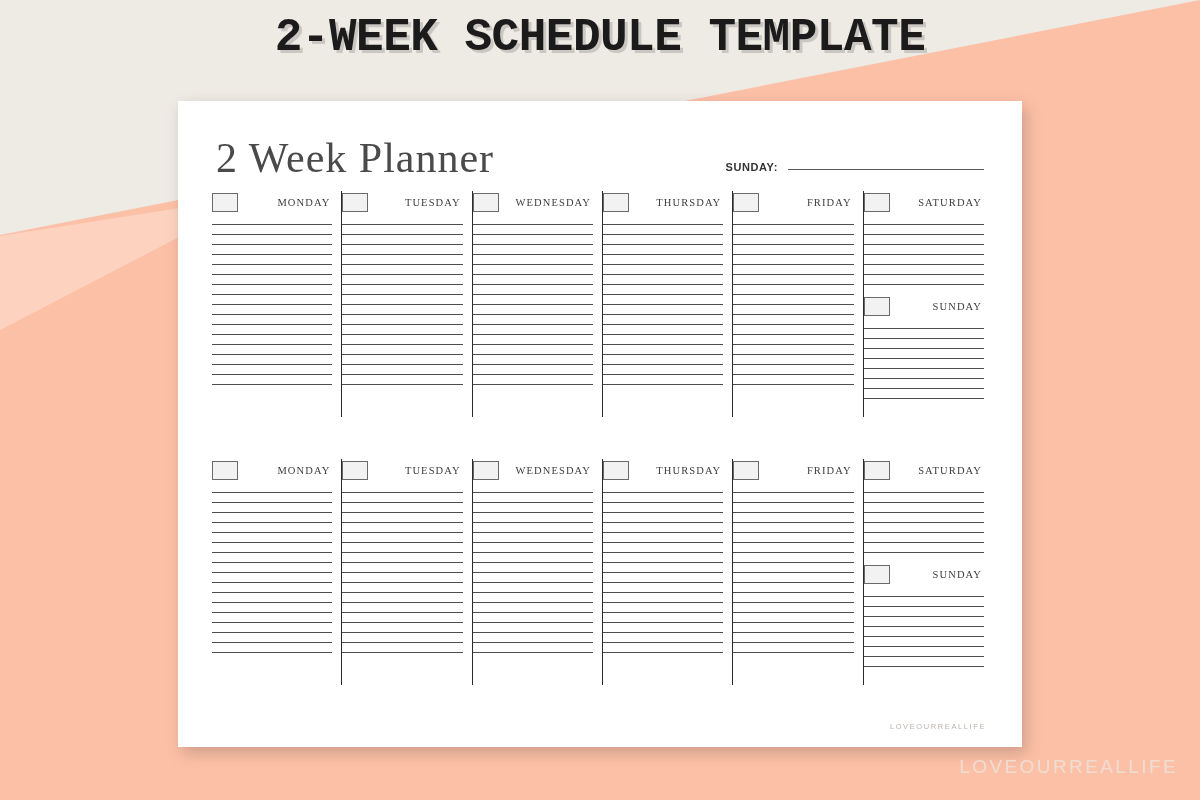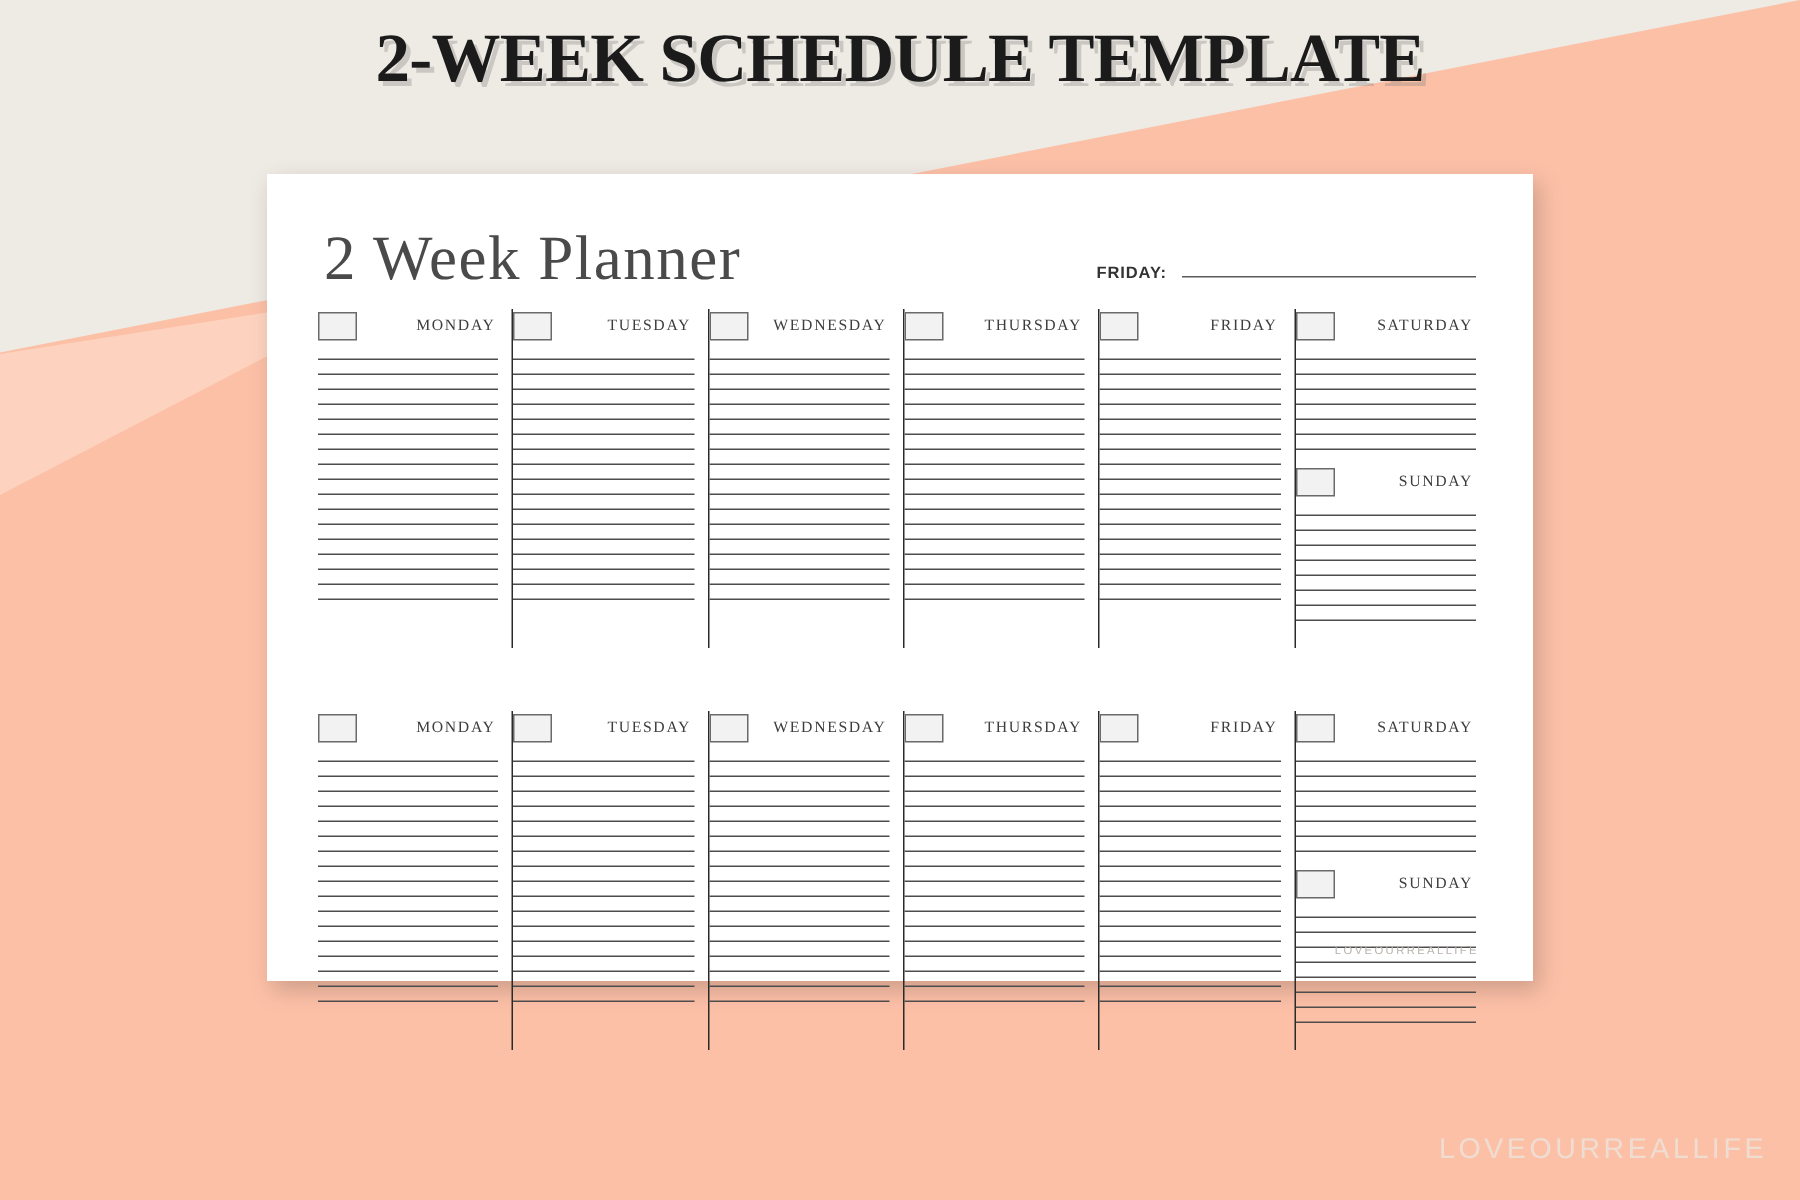--- a/index.html
+++ b/index.html
@@ -50,35 +50,35 @@
   #title-bar {
     position: absolute;
     left: 0;
     top: 12px;
     width: 1200px;
     text-align: center;
     z-index: 5;
   }
   #title-bar .title {
     display: inline-block;
-    font-family: Liberation Serif, serif;
+    font-family: Liberation Mono, monospace;
     font-weight: bold;
     font-size: 46px;
     letter-spacing: -0.5px;
     color: #1b1b1b;
     text-shadow: 3px 3px 0 rgba(120,120,120,0.30);
   }
 
   
   #paper {
     position: absolute;
     left: 178px;
-    top: 116px;
+    top: 101px;
     width: 844px;
-    height: 538px;
+    height: 646px;
     background: #ffffff;
     box-shadow: 4px 6px 14px rgba(90, 70, 60, 0.28);
     z-index: 4;
   }
 
   .sheet-inner {
     position: absolute;
     inset: 0;
     padding: 16px 28px 10px 34px;
     box-sizing: border-box;
@@ -211,21 +211,21 @@
 <div id="title-bar">
   <div class="title">2-WEEK SCHEDULE TEMPLATE</div>
 </div>
 
 <div id="paper">
   <div class="sheet-inner">
 
     <div class="planner-head">
       <div class="planner-title">2 Week Planner</div>
       <div class="month-group">
-        <div class="month-label">FRIDAY:</div>
+        <div class="month-label">SUNDAY:</div>
         <div class="month-rule"></div>
       </div>
     </div>
 
     <div id="weeks-host">
         <div class="week">
           <div class="day-col">
             <div class="divider"></div>
             <div class="day-head">
               <div class="checkbox"></div>

